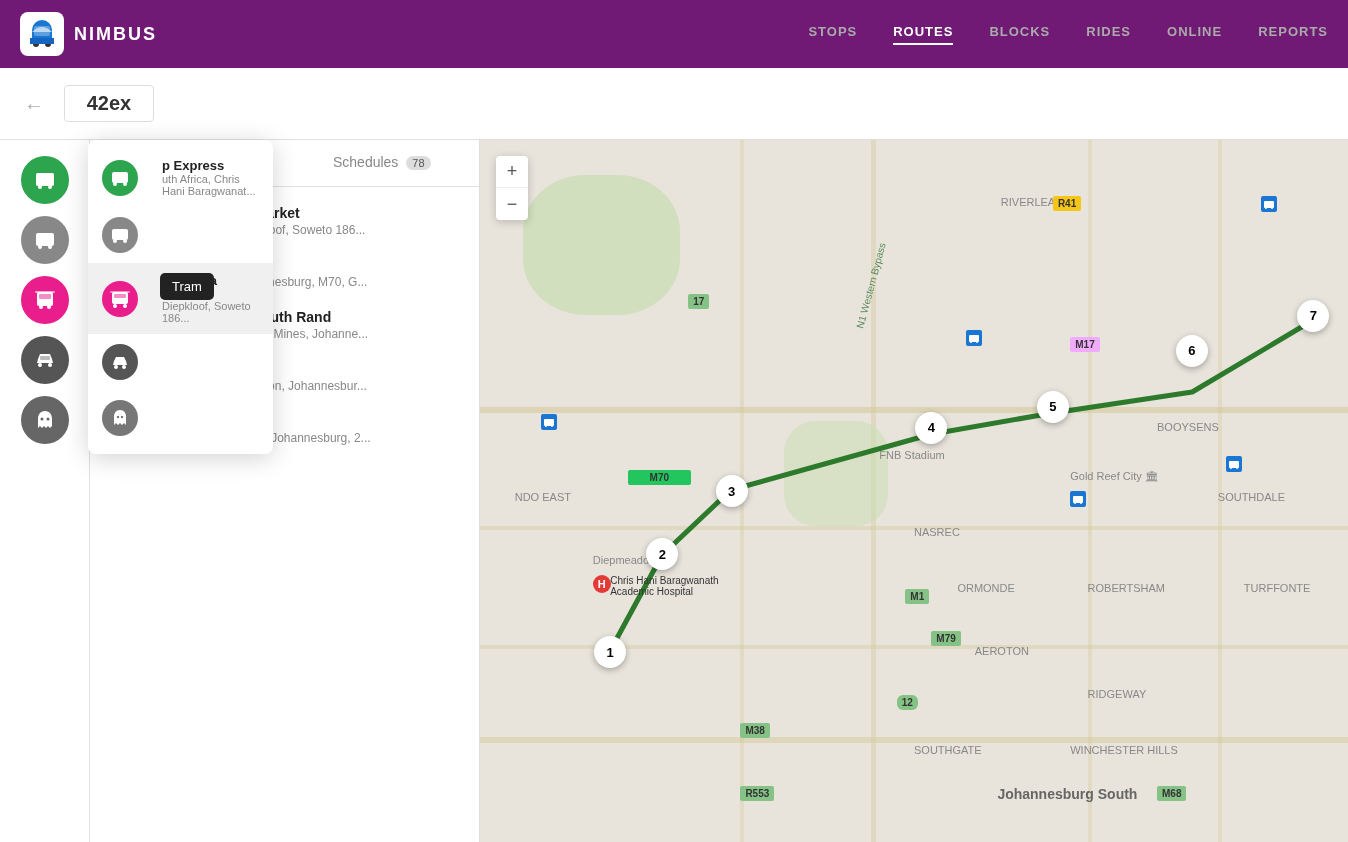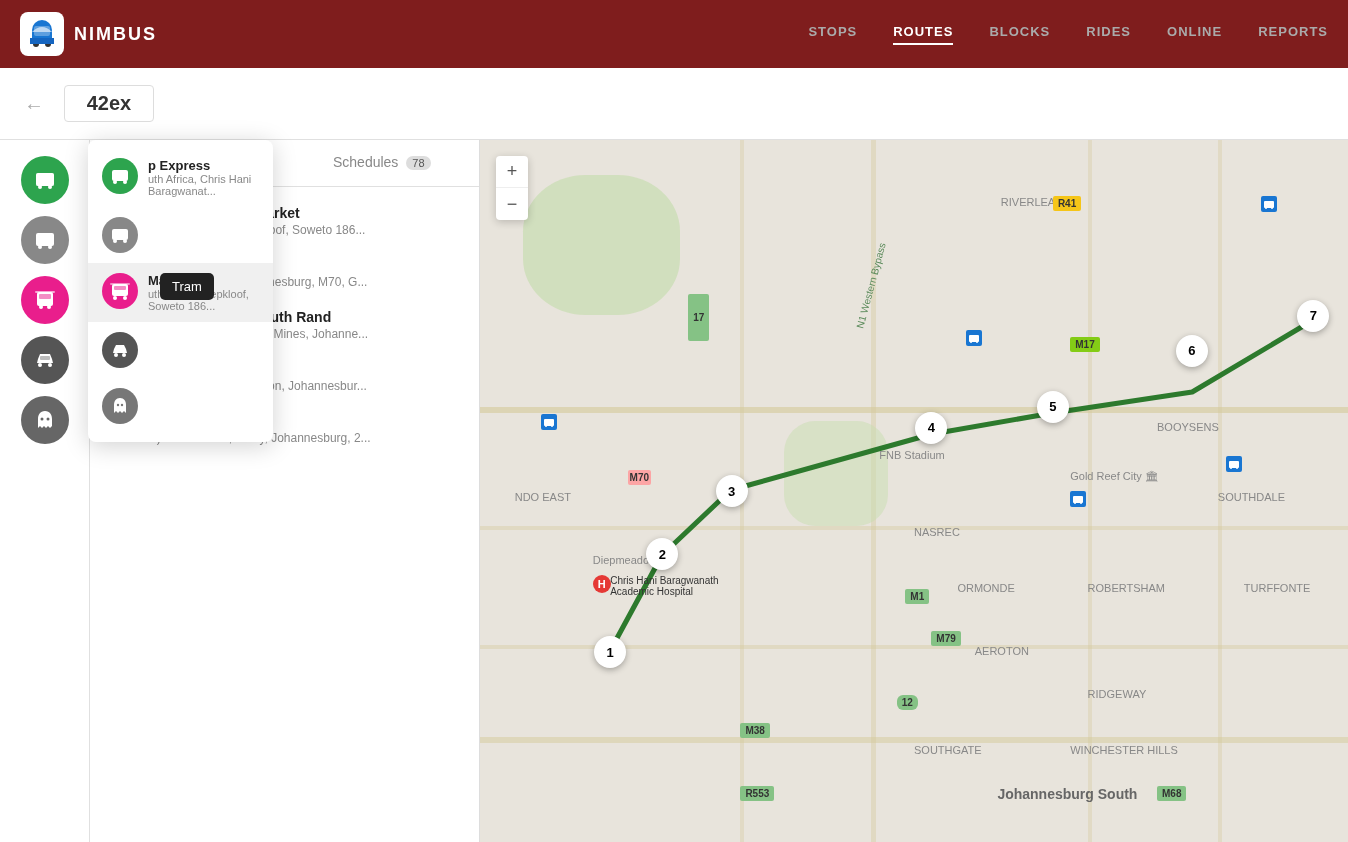--- a/index.html
+++ b/index.html
@@ -1,20 +1,20 @@
 <!DOCTYPE html>
 <html><head>
   <meta charset="utf-8">
   <style>
     * { box-sizing: border-box; margin: 0; padding: 0; }
     body { font-family: 'Segoe UI', Arial, sans-serif; background: #f0f0f0; overflow: hidden; width: 1348px; height: 842px; }
 
     
     .header {
-      background: #7f1d1d;
+      background: #701a75;
       height: 68px;
       display: flex;
       align-items: center;
       padding: 0 20px;
       position: relative;
       z-index: 100;
     }
     .logo-area {
       display: flex;
       align-items: center;
@@ -242,22 +242,22 @@
       left: 88px;
       background: white;
       border-radius: 8px;
       box-shadow: 0 4px 24px rgba(0,0,0,0.18);
       width: 185px;
       z-index: 400;
       padding: 8px 0;
     }
     .dropdown-item {
       display: flex;
-      align-items: flex-start;
-      gap: 10px;
+      align-items: center;
+      gap: 24px;
       padding: 10px 14px;
       cursor: pointer;
       font-size: 14px;
       color: #333;
     }
     .dropdown-icon {
       width: 36px;
       height: 36px;
       border-radius: 50%;
       display: flex;
@@ -597,28 +597,28 @@
     <div class="map-label" style="top:86%;left:50%;">SOUTHGATE</div>
     <div class="map-label" style="top:86%;left:68%;">WINCHESTER HILLS</div>
     <div class="map-label" style="top:92%;left:55%;font-size:14px;font-weight:600;color:#666;margin-left:40px;">Johannesburg South</div>
     <div class="map-label" style="top:50%;left:85%;">SOUTHDALE</div>
     <div class="map-label" style="top:47%;left:68%;">Gold Reef City 🏛</div>
     <div class="map-label" style="top:59%;left:13%;">Diepmeadow</div>
     <div class="map-label" style="top:50%;left:4%;">NDO EAST</div>
     <div class="map-label" style="top:20%;left:40%;transform:rotate(-75deg);color:#5a8a5a;font-size:10px;">N1 Western Bypass</div>
 
     <div style="position:absolute;top:8%;left:66%;background:#f5c518;color:#333;font-size:10px;font-weight:700;padding:2px 5px;border-radius:2px;">R41</div>
-    <div style="position:absolute;top:28%;left:68%;background:#84cc16;color:#333;font-size:10px;font-weight:700;padding:2px 5px;border-radius:2px;">M17</div>
-    <div style="position:absolute;top:47%;left:17%;background:#fca5a5;color:#333;font-size:10px;font-weight:700;padding:2px 2px;border-radius:2px;">M70</div>
+    <div style="position:absolute;top:28%;left:68%;background:#f0abfc;color:#333;font-size:10px;font-weight:700;padding:2px 5px;border-radius:2px;">M17</div>
+    <div style="position:absolute;top:47%;left:17%;background:#22c55e;color:#333;font-size:10px;font-weight:700;padding:2px 22px;border-radius:2px;">M70</div>
     <div style="position:absolute;top:64%;left:49%;background:#85c285;color:#333;font-size:10px;font-weight:700;padding:2px 5px;border-radius:2px;">M1</div>
     <div style="position:absolute;top:83%;left:30%;background:#85c285;color:#333;font-size:10px;font-weight:700;padding:2px 5px;border-radius:2px;">M38</div>
     <div style="position:absolute;top:92%;left:30%;background:#85c285;color:#333;font-size:10px;font-weight:700;padding:2px 5px;border-radius:2px;">R553</div>
     <div style="position:absolute;top:92%;left:78%;background:#85c285;color:#333;font-size:10px;font-weight:700;padding:2px 5px;border-radius:2px;">M68</div>
     <div style="position:absolute;top:70%;left:52%;background:#85c285;color:#333;font-size:10px;font-weight:700;padding:2px 5px;border-radius:2px;">M79</div>
-    <div style="position:absolute;top:22%;left:24%;background:#85c285;color:#333;font-size:10px;font-weight:700;padding:18px 5px;border-radius:2px;">17</div>
+    <div style="position:absolute;top:22%;left:24%;background:#85c285;color:#333;font-size:10px;font-weight:700;padding:2px 5px;border-radius:2px;">17</div>
     <div style="position:absolute;top:79%;left:48%;background:#85c285;color:#333;font-size:10px;font-weight:700;padding:2px 5px;border-radius:6px;">12</div>
 
     <div style="position:absolute;top:39%;left:7%;width:16px;height:16px;background:#1976d2;border-radius:2px;display:flex;align-items:center;justify-content:center;">
       <svg width="12" height="12" viewBox="0 0 12 12">
           <rect x="1" y="3" width="10" height="7" rx="1" fill="white"></rect>
           <circle cx="3" cy="10" r="1" fill="white"></circle>
           <circle cx="9" cy="10" r="1" fill="white"></circle>
         </svg>
     </div>
     <div style="position:absolute;top:27%;left:56%;width:16px;height:16px;background:#1976d2;border-radius:2px;display:flex;align-items:center;justify-content:center;">

